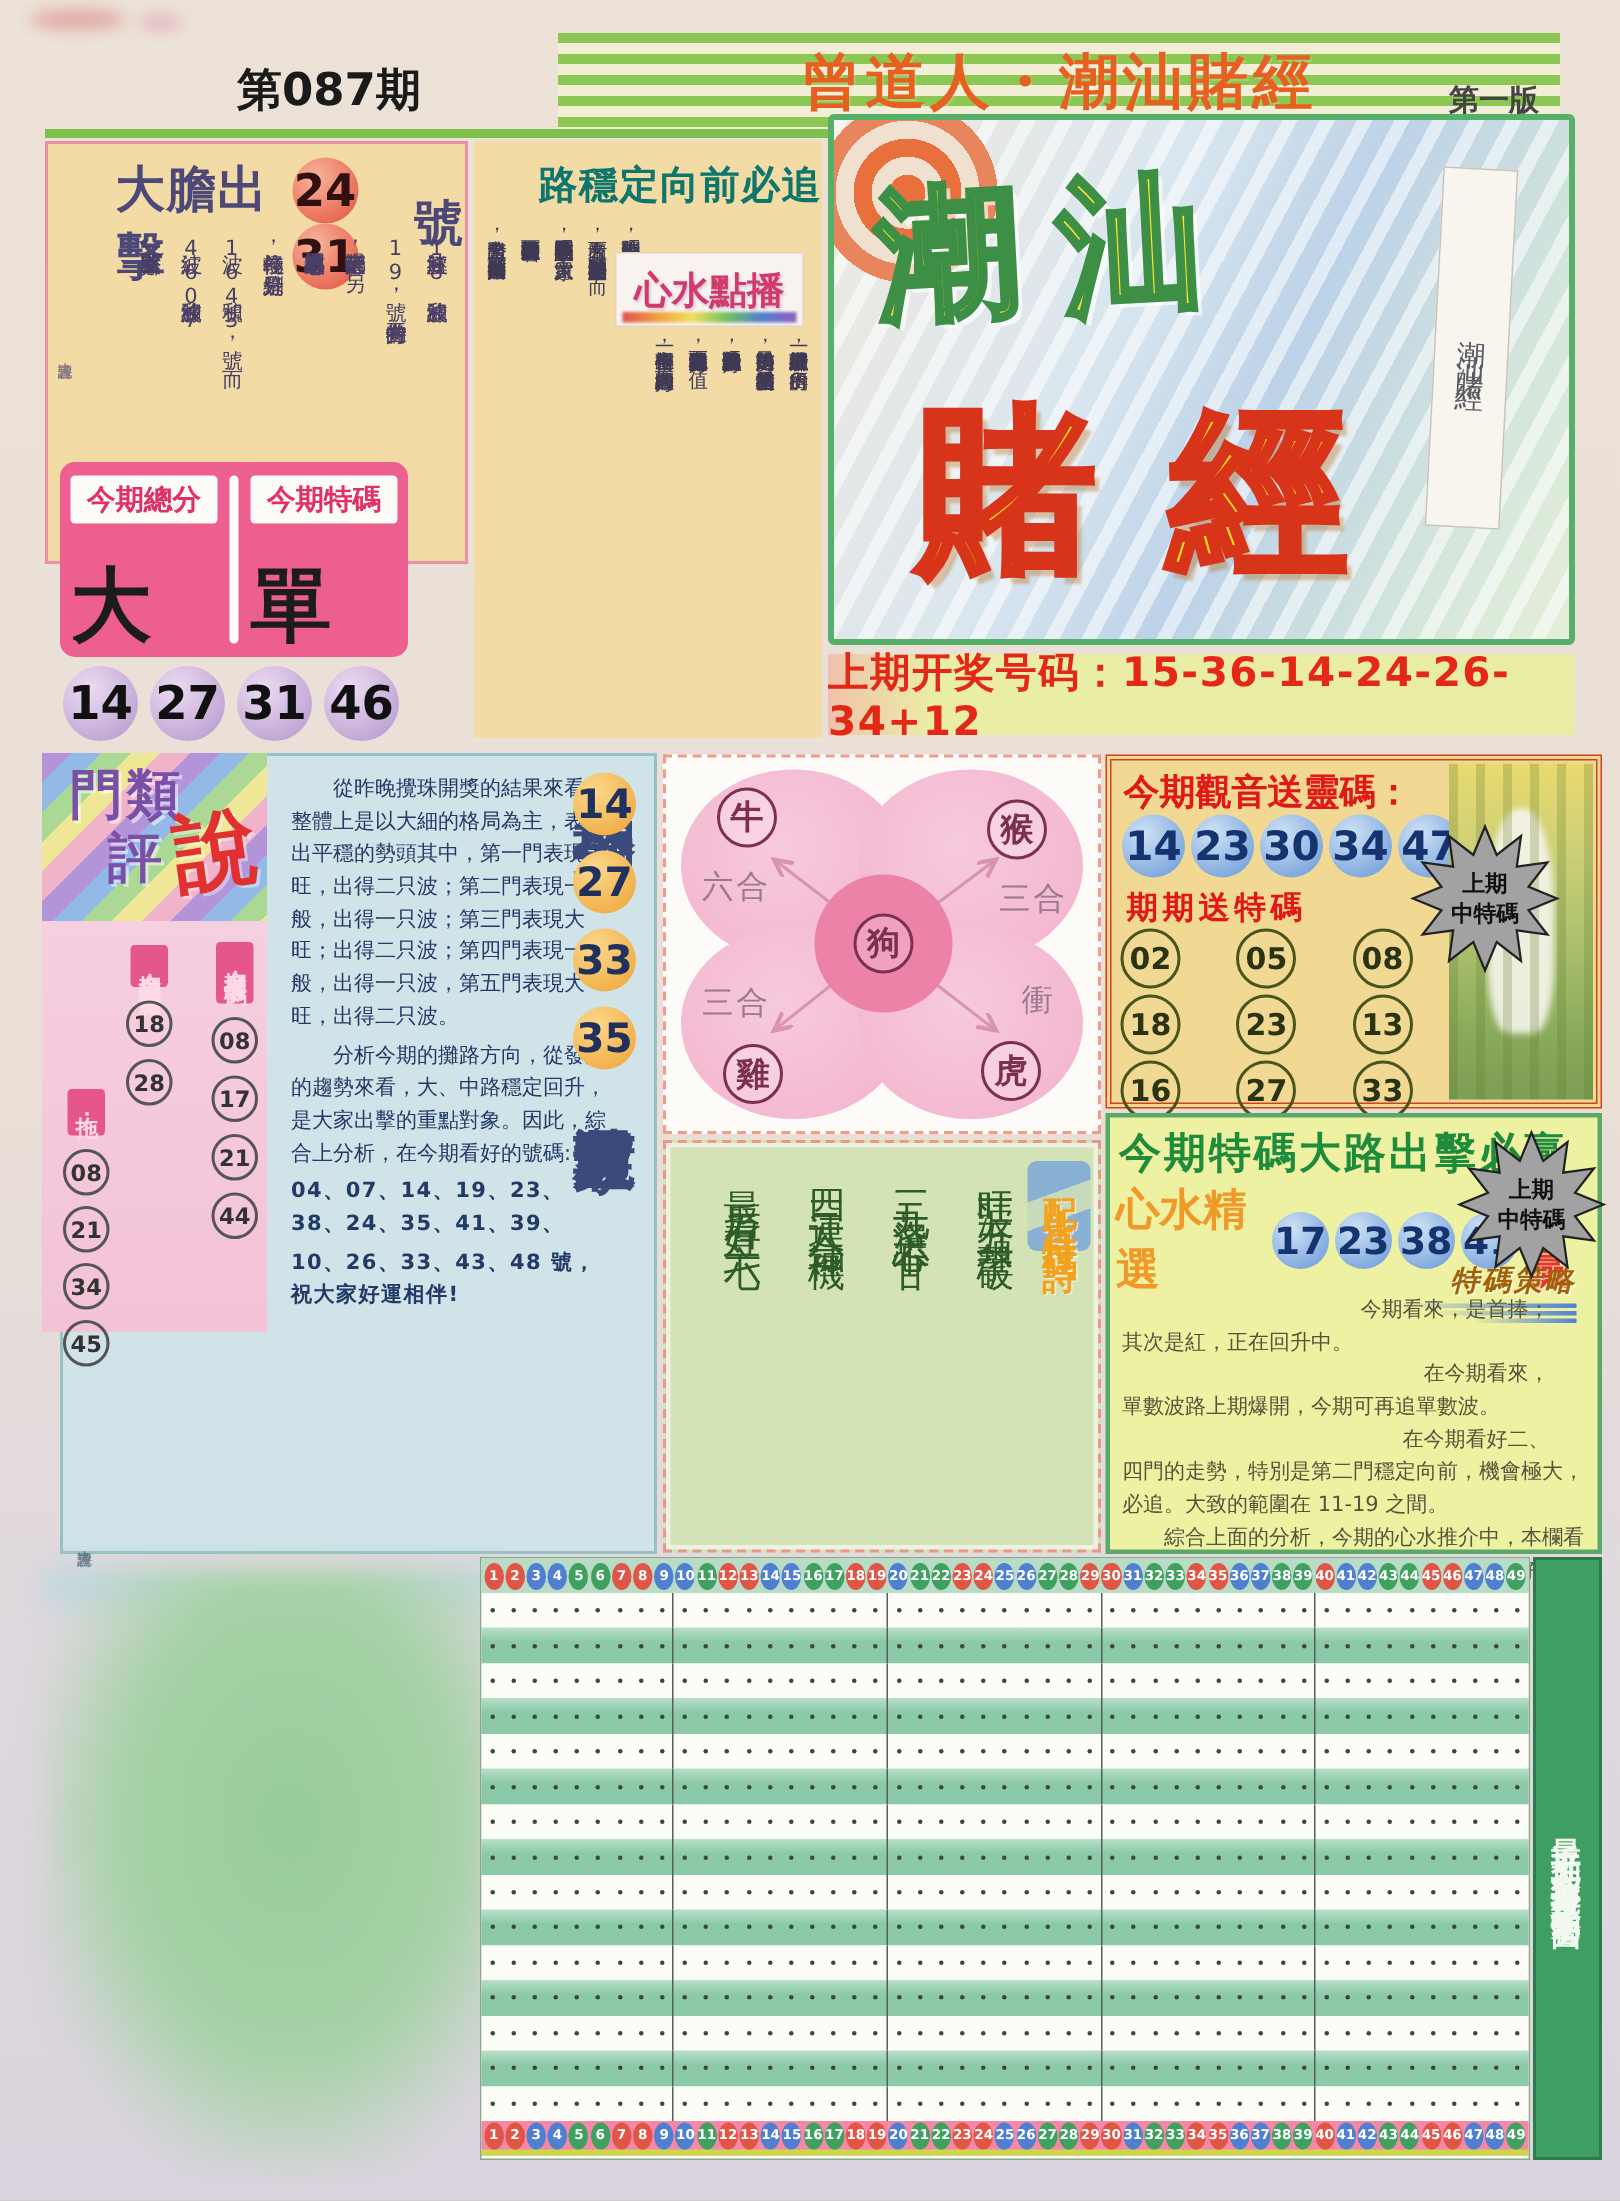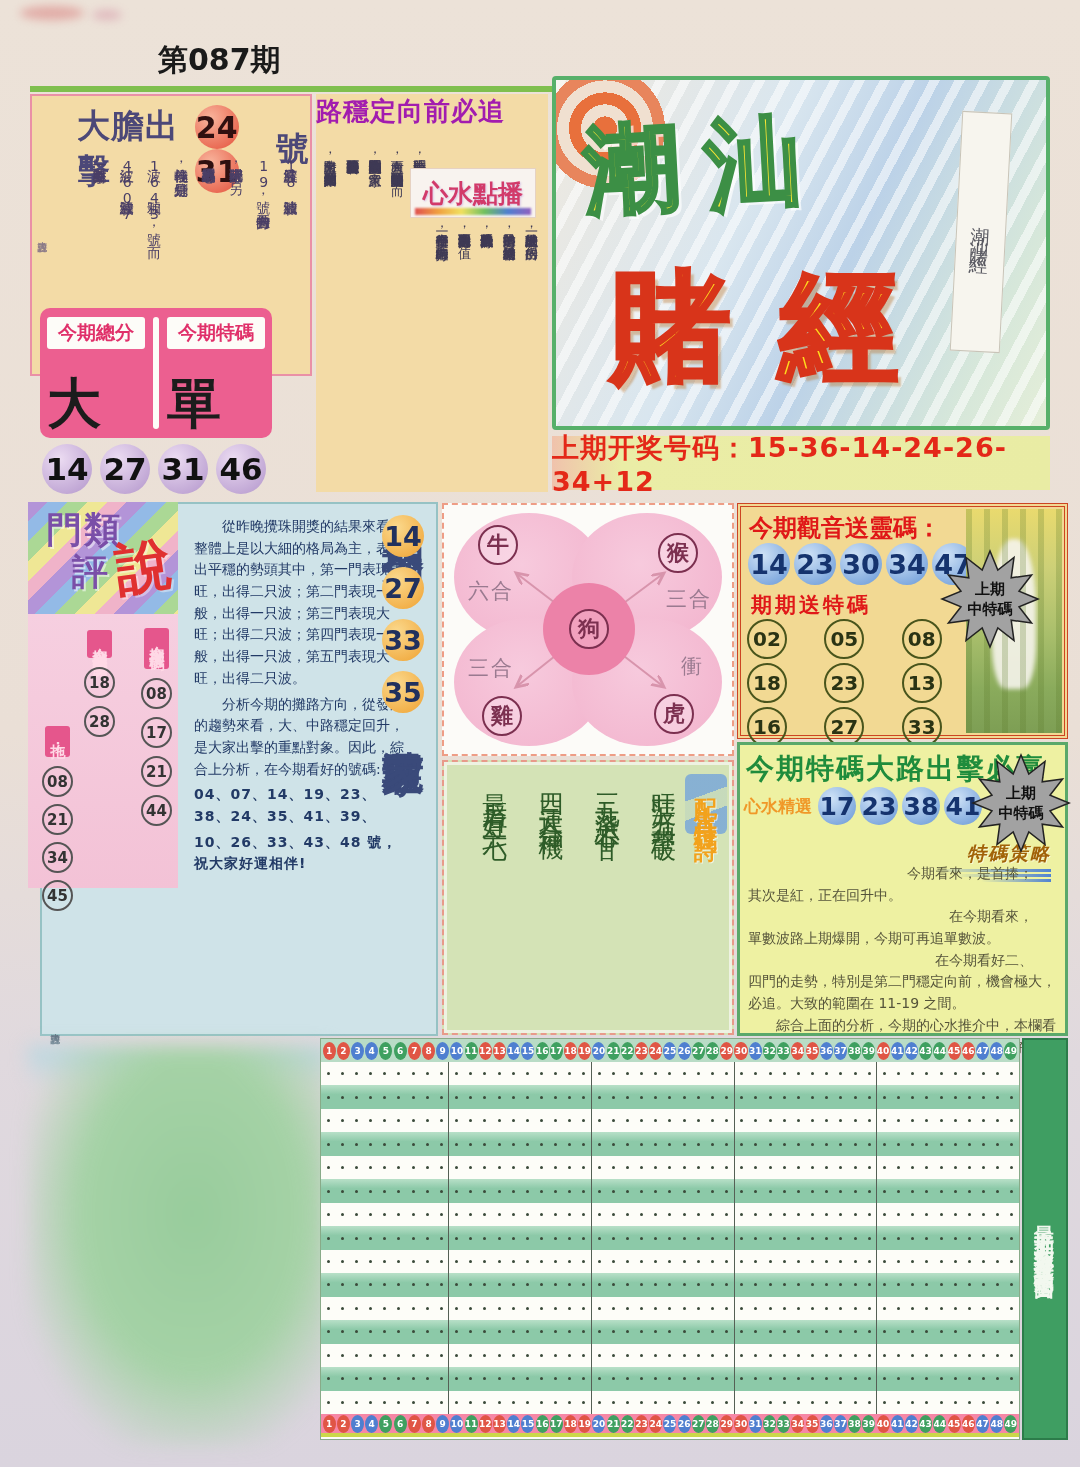--- a/index.html
+++ b/index.html
@@ -47,21 +47,21 @@
              border-radius:10px; display:flex; padding:9px 7px; gap:8px; }
   .summary .cell { flex:1; display:flex; flex-direction:column; align-items:flex-start;gap:21px; }
   .summary .head { background:#fdfcf8; border-radius:3px; width:100%; text-align:center;
                    color:#e0306a; font-size:19px; font-weight:bold; padding:3px 0; }
   .summary .val { font-size:54px; font-weight:bold; color:#1c1c1c; line-height:1.25; }
   .summary .divider { width:6px; background:#fdfcf8; border-radius:3px; }
   .left-balls { position:absolute; left:6px; top:348px; display:flex; }
 
   
   .mid-box { position:absolute; left:316px; top:94px; width:232px; height:398px; background:#f3dba6; }
-  .mid-title { text-align:left; font-size:26px; font-weight:bold; color:#a21caf; 
+  .mid-title { text-align:right; font-size:26px; font-weight:bold; color:#0f766e; padding-top:12px;
                letter-spacing:1px; }
   .xinshui { position:absolute; right:12px; top:74px; width:126px; height:50px; background:#f8f3ef;
              display:flex; align-items:center; justify-content:center; border:1px solid #e6d2c2; }
   .xinshui span { font-size:25px; font-weight:bold; color:#d23a6a; text-shadow:1px 1px 2px #9a6ad055; }
   .xinshui::after { content:""; position:absolute; left:4px; right:4px; bottom:2px; height:7px;
                     background:linear-gradient(90deg,#e05050,#f0a040,#f0e060,#70c060,#5080d0,#9060c0);
                     filter:blur(1px); }
   .mid-vtext { position:absolute; top:56px; right:6px; width:220px; height:334px; font-size:13px; color:#3f3a55; }
   .mid-vtext p { line-height:1.72; }
   .mid-vtext p:nth-child(-n+5) { padding-top:74px; }
@@ -175,21 +175,21 @@
   .star text { font-size:15px; font-weight:bold; fill:#101010; }
   .gy-star { right:24px; top:42px; }
   .st-star { right:-6px; top:8px; }
 
   
   .st-box { position:absolute; left:737px; top:742px; width:331px; height:294px;
             border:3px solid #5aa86a; background:#eef1a2; }
   .st-title { position:absolute; left:6px; top:5px; font-size:28px; font-weight:bold; color:#1f8c3c;
               letter-spacing:2px; }
   .st-row2 { position:absolute; left:4px; top:42px; display:flex; align-items:center; }
-  .st-pick { font-size:17px; font-weight:bold; color:#f09828; margin-right:4px; }
+  .st-pick { font-size:29px; font-weight:bold; color:#f09828; margin-right:4px; }
   .st-win { font-size:28px; font-weight:bold; color:#e83030; margin-left:4px; }
   .st-row2 .ball-blu { width:38px; height:38px; font-size:25px; }
   .st-logo { position:absolute; right:14px; top:96px; text-align:right; }
   .st-logo .lg { font-size:19px; font-weight:bold; font-style:italic; color:#a16207; letter-spacing:2px;
                  text-shadow:1px 1px 0 #fff8; }
   .st-logo i { display:block; height:3px; margin-top:2px;
                background:linear-gradient(90deg,rgba(80,130,210,0),#5082d2); }
   .st-text { position:absolute; left:8px; top:118px; width:315px; font-size:14px; color:#55543a;
              line-height:1.55; }
   .st-text p:nth-child(1), .st-text p:nth-child(3), .st-text p:nth-child(5) { text-align:right; padding-right:30px; }
@@ -224,20 +224,24 @@
 </style>
 </head>
 <body>
 
 <div id="page">
 
   <div class="smudge" style="left:20px;top:6px;width:64px;height:14px;background:#d46a6a;opacity:.45;"></div>
   <div class="smudge" style="left:92px;top:10px;width:30px;height:10px;background:#c86a8a;opacity:.35;"></div>
 
   <div class="issue">第087期</div>
+  <div class="banner">
+    <span class="banner-title">曾道人・潮汕賭經</span>
+    <span class="edition">第一版</span>
+  </div>
   <div class="green-rule"></div>
 
   <div class="left-box">
     <div class="left-title">
       <span class="t">大膽出擊</span>
       <span><span class="ball ball-red">24</span><span class="ball ball-red">31</span></span>
       <span class="t">號</span>
     </div>
     <div class="vtext left-vtext">
         <p>勝算紅波18號和綠波</p>

